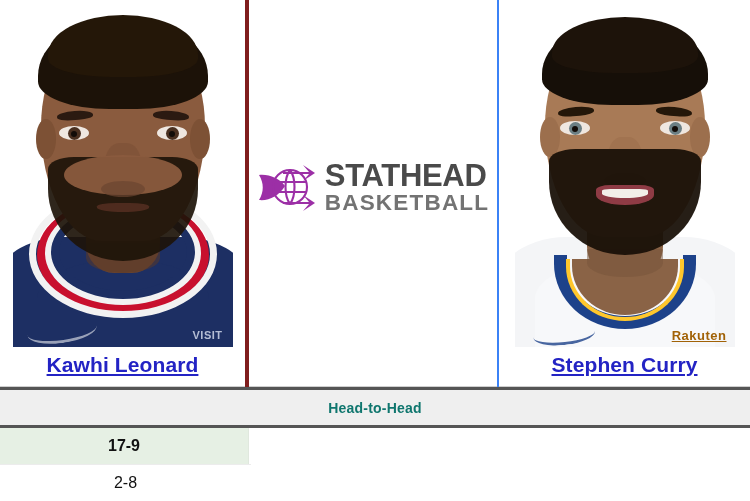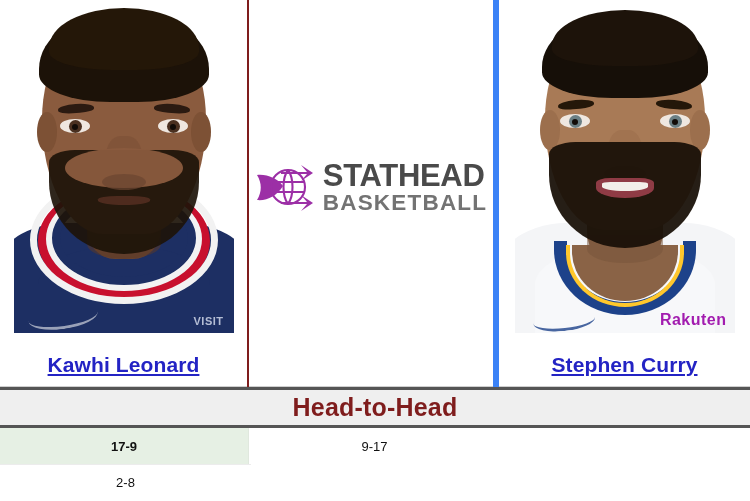--- a/index.html
+++ b/index.html
@@ -27,22 +27,22 @@
     display: flex;
     width: 750px;
     height: 387px;
     box-sizing: border-box;
   }
   .compare-col {
     position: relative;
     box-sizing: border-box;
     background: #ffffff;
   }
-  .col-left   { width: 249px; border-right: 2px solid #7f1d1d; }
-  .col-mid    { width: 250px; border-right: 6px solid #3b82f6; }
+  .col-left   { width: 249px; border-right: 4px solid #7f1d1d; }
+  .col-mid    { width: 250px; border-right: 2px solid #3b82f6; }
   .col-right  { width: 251px; }
 
   .player-cell {
     display: flex;
     flex-direction: column;
     justify-content: flex-end;
     align-items: center;
     height: 100%;
     width: 100%;
     box-sizing: border-box;
@@ -167,21 +167,21 @@
     left: 50%;
     transform: translateX(-50%);
     box-sizing: border-box;
     border-radius: 0 0 50% 50% / 0 0 88% 88%;
   }
 
   
   .name-bar {
     width: 100%;
     text-align: center;
-    padding: 20px 0 9px 0;
+    padding: 6px 0 9px 0;
     box-sizing: border-box;
     background: #ffffff;
   }
   .player-link {
     font-size: 21px;
     font-weight: 700;
     color: #2323c4;
     text-decoration: underline;
     text-underline-offset: 2px;
     text-decoration-thickness: 2px;
@@ -228,41 +228,41 @@
     height: 41px;
     box-sizing: border-box;
     background: #efefef;
     border-top: 3px solid #555555;
     border-bottom: 3px solid #555555;
     display: flex;
     align-items: center;
     justify-content: center;
   }
   .h2h-title {
-    font-size: 25px;
-    font-weight: 700;
-    color: #7f1d1d;
+    font-size: 14px;
+    font-weight: 700;
+    color: #0f766e;
     letter-spacing: .2px;
   }
 
   
   .stat-table { width: 750px; }
   .stat-row {
     display: flex;
     width: 750px;
     height: 36px;
     box-sizing: border-box;
   }
   .stat-row + .stat-row .cell { border-top: 1px solid #ececec; }
   .cell {
     display: flex;
     align-items: center;
     justify-content: center;
     box-sizing: border-box;
-    font-size: 13px;
+    font-size: 16px;
     color: #111111;
   }
   .cell-left {
     width: 249px;
     background: #e6f0e4;
     font-weight: 700;
     border-right: 1px solid #e0e8de;
   }
   .cell-mid {
     width: 250px;
@@ -376,21 +376,21 @@
             <div class="jersey" style="height:92px;">
               <div class="shoulder l" style="background:#f4f5f7;"></div>
               <div class="shoulder r" style="background:#f4f5f7;"></div>
               <div style="position:absolute;left:20px;right:20px;bottom:0;height:84px;background:#f7f8fa;border-radius:42% 42% 0 0;"></div>
 
               <div class="v-neck" style="bottom:18px;width:142px;height:74px;border:13px solid #1d428a;border-top:none;"></div>
 
               <div class="v-neck" style="bottom:26px;width:118px;height:62px;border:4px solid #ffc72c;border-top:none;"></div>
 
               <div class="v-neck" style="bottom:32px;width:106px;height:56px;background:#8a6346;border:none;"></div>
-              <div class="brand-text" style="right:8px;bottom:4px;font-size:16px;color:#a21caf;">Rakuten</div>
+              <div class="brand-text" style="right:8px;bottom:4px;font-size:13px;color:#a16207;text-decoration:underline;">Rakuten</div>
               <div style="position:absolute;left:18px;bottom:2px;width:62px;height:18px;border-bottom:3px solid #1d428a;transform:rotate(-6deg);border-radius:50%;opacity:.8;"></div>
             </div>
 
             <div class="neck" style="bottom:70px;width:76px;height:80px;background:#8a6346;"></div>
             <div class="neck" style="bottom:70px;width:76px;height:28px;background:#76533a;opacity:.5;border-radius:0 0 50% 50%;"></div>
 
             <div class="head" style="top:18px;width:160px;height:212px;background:#a87a56;"></div>
             <div class="ear" style="left:25px;top:110px;background:#9c6f4d;"></div>
             <div class="ear" style="right:25px;top:110px;background:#9c6f4d;"></div>
 
@@ -429,21 +429,20 @@
   </div>
 
   <div class="h2h-bar">
     <span class="h2h-title">Head-to-Head</span>
   </div>
 
   <div class="stat-table">
 
     <div class="stat-row">
       <div class="cell cell-left">17-9</div>
-      <div class="cell cell-right">9-17</div>
     </div>
 
     <div class="stat-row">
       <div class="cell cell-right">2-8</div>
     </div>
 
   </div>
 </div>
 
 </body></html>

